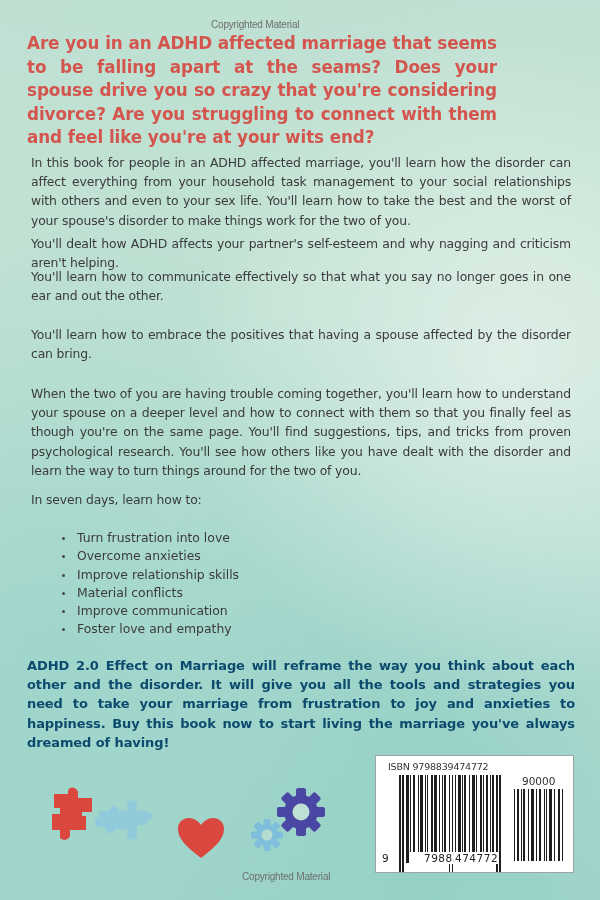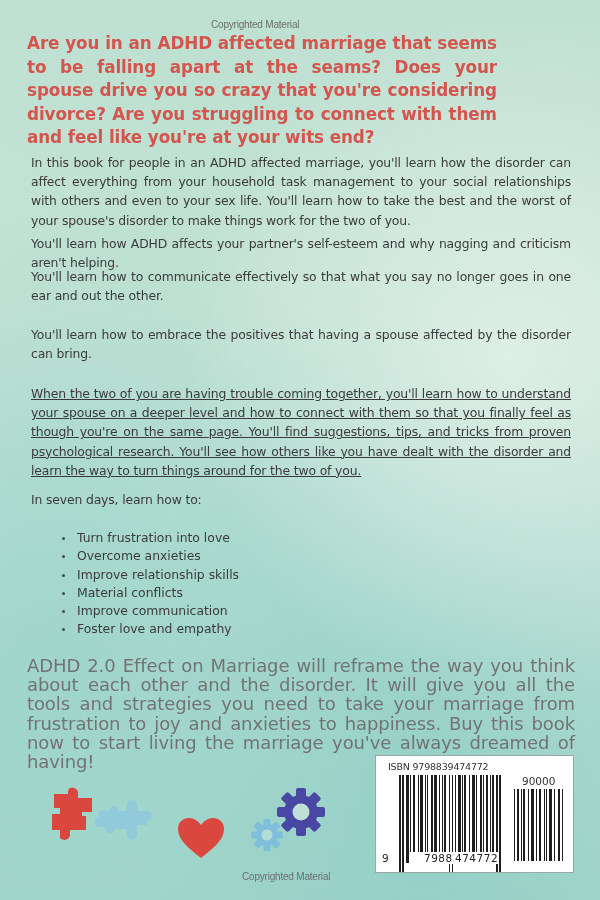--- a/index.html
+++ b/index.html
@@ -27,34 +27,34 @@
   }
   .body-text {
     position:absolute; left:27px; width:548px;
     font-size:12.4px; line-height:19.2px; color:#3b3b3b; text-align:justify;
     letter-spacing:-0.15px;
   }
   .body-text p { margin:4px; }
   #p1 { top:149px; }
   #p2 { top:263px; }
   #p3 { top:321px; }
-  #p4 { top:380px;text-decoration:underline; }
+  #p4 { top:380px; }
   #p5 { top:486px; }
   .bullets {
     position:absolute; left:50px; top:519px; margin:10px; padding:0; list-style:none;
     font-size:12.4px; line-height:18.3px; color:#3b3b3b;
   }
   .bullets li { padding-left:17px; position:relative; }
   .bullets li::before {
     content:""; position:absolute; left:2px; top:8px; width:3px; height:3px;
     background:#4a4a4a; border-radius:50%;
   }
   .closing {
     position:absolute; left:27px; top:656px; width:548px;
-    color:#737373; font-weight:normal; font-size:18px; line-height:19.2px;
+    color:#0c4a6e; font-weight:bold; font-size:13px; line-height:19.2px;
     text-align:justify; letter-spacing:-0.1px;
   }
   .closing p { margin:0; }
   .barcode-box {
     position:absolute; left:375px; top:755px; width:199px; height:118px;
     background:#ffffff; border:1px solid #9aa7a3; box-sizing:border-box;
   }
   .isbn-label {
     position:absolute; left:12px; top:5px; font-family:"DejaVu Sans", sans-serif;
     font-size:9.5px; color:#333; letter-spacing:-0.2px;
@@ -78,21 +78,21 @@
 </style>
 </head>
 <body>
 
 <div id="cr-top" class="copyright">Copyrighted Material</div>
 
 <div class="headline">Are you in an ADHD affected marriage that seems to be falling apart at the seams? Does your spouse drive you so crazy that you're considering divorce? Are you struggling to connect with them and feel like you're at your wits end?</div>
 
 <div class="body-text" id="p1">
   <p>In this book for people in an ADHD affected marriage, you'll learn how the disorder can affect everything from your household task management to your social relationships with others and even to your sex life. You'll learn how to take the best and the worst of your spouse's disorder to make things work for the two of you.</p>
-  <p>You'll learn how ADHD affects your partner's self-esteem and why nagging and criticism aren't helping.</p>
+  <p>You'll dealt how ADHD affects your partner's self-esteem and why nagging and criticism aren't helping.</p>
 </div>
 <div class="body-text" id="p2">
   <p>You'll learn how to communicate effectively so that what you say no longer goes in one ear and out the other.</p>
 </div>
 <div class="body-text" id="p3">
   <p>You'll learn how to embrace the positives that having a spouse affected by the disorder can bring.</p>
 </div>
 <div class="body-text" id="p4">
   <p>When the two of you are having trouble coming together, you'll learn how to understand your spouse on a deeper level and how to connect with them so that you finally feel as though you're on the same page. You'll find suggestions, tips, and tricks from proven psychological research. You'll see how others like you have dealt with the disorder and learn the way to turn things around for the two of you.</p>
 </div>

